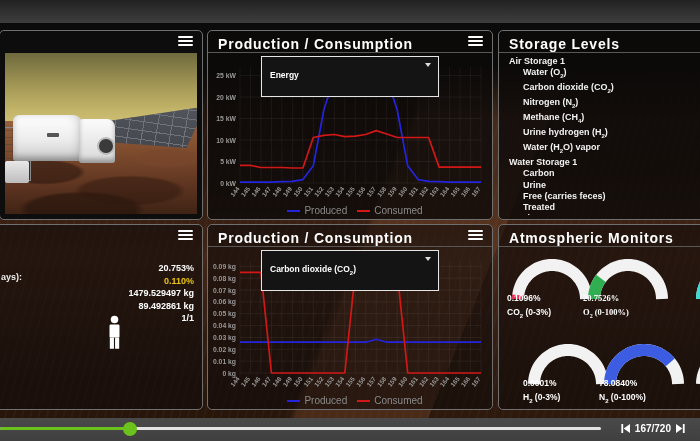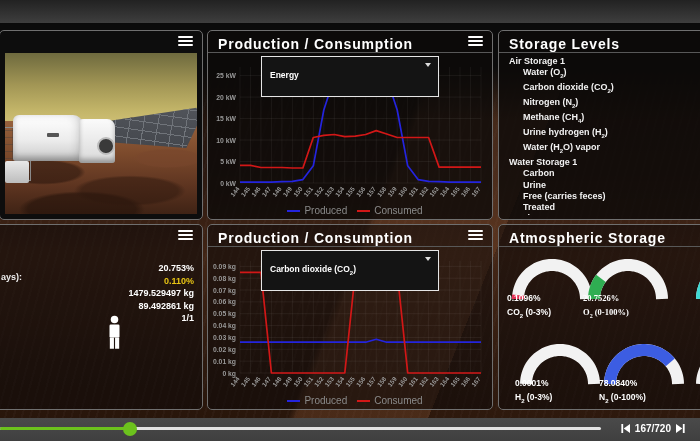--- a/index.html
+++ b/index.html
@@ -347,36 +347,36 @@
         <text transform="translate(260.52173913043475,128) rotate(-52)" text-anchor="end" font-size="6.3" font-weight="bold" fill="#999">166</text>
         <text transform="translate(271,128) rotate(-52)" text-anchor="end" font-size="6.3" font-weight="bold" fill="#999">167</text>
         <polyline points="30.0,91.2 40.5,91.2 51.0,91.2 61.4,91.2 71.9,91.2 82.4,91.2 92.9,91.2 103.3,91.2 113.8,91.2 124.3,91.2 134.8,91.2 145.3,91.2 155.7,91.2 166.2,88.2 176.7,91.2 187.2,91.2 197.7,91.2 208.1,91.2 218.6,91.2 229.1,91.2 239.6,91.2 250.0,91.2 260.5,91.2 271.0,91.2" fill="none" stroke="#2424de" stroke-width="1.7" stroke-linejoin="round"></polyline>
         <polyline points="30.0,21.3 40.5,21.3 51.0,21.3 61.4,122.0 71.9,122.0 82.4,122.0 92.9,122.0 103.3,122.0 113.8,122.0 124.3,122.0 134.8,122.0 145.3,21.3 155.7,21.3 166.2,21.3 176.7,21.3 187.2,21.3 197.7,122.0 208.1,122.0 218.6,122.0 229.1,122.0 239.6,122.0 250.0,122.0 260.5,122.0 271.0,122.0" fill="none" stroke="#d21717" stroke-width="1.7" stroke-linejoin="round"></polyline>
       </svg>
     <div class="legend" id="legend-co2"><span class="dash" style="background: rgb(36, 36, 222);"></span><span>Produced</span><span class="dash" style="background: rgb(210, 23, 23);"></span><span>Consumed</span></div>
   </div>
 
   <div class="panel" style="left:498px;top:224px;width:237px;height:184px;background:rgba(12,10,9,0.55);">
     <div class="phead">
-      <span class="ptitle">Atmospheric Storage</span>
+      <span class="ptitle">Atmospheric Monitors</span>
     </div>
     <div class="gauge-grid" id="gauge-grid">
         <div class="gauge" style="left: 0px; top: 0px;"><svg width="90" height="52">
             <polyline points="11.00,48.00 11.10,45.33 11.42,42.68 11.94,40.06 12.66,37.49 13.59,34.99 14.71,32.56 16.01,30.24 17.49,28.02 19.15,25.92 20.96,23.96 22.92,22.15 25.02,20.49 27.24,19.01 29.56,17.71 31.99,16.59 34.49,15.66 37.06,14.94 39.68,14.42 42.33,14.10 45.00,14.00 47.67,14.10 50.32,14.42 52.94,14.94 55.51,15.66 58.01,16.59 60.44,17.71 62.76,19.01 64.98,20.49 67.08,22.15 69.04,23.96 70.85,25.92 72.51,28.02 73.99,30.24 75.29,32.56 76.41,34.99 77.34,37.49 78.06,40.06 78.58,42.68 78.90,45.33 79.00,48.00" fill="none" stroke="#f2f2f2" stroke-width="12"></polyline>
             <polyline points="11.00,48.00 11.00,47.90 11.00,47.80 11.00,47.70 11.00,47.60 11.00,47.51 11.01,47.41 11.01,47.31 11.01,47.21 11.01,47.11 11.01,47.01 11.02,46.91 11.02,46.81 11.02,46.72 11.03,46.62 11.03,46.52 11.04,46.42 11.04,46.32 11.05,46.22 11.05,46.12 11.06,46.03 11.06,45.93 11.07,45.83 11.08,45.73 11.08,45.63 11.09,45.53 11.10,45.43 11.10,45.34 11.11,45.24 11.12,45.14 11.13,45.04 11.14,44.94 11.15,44.84 11.16,44.74 11.17,44.65 11.18,44.55 11.19,44.45 11.20,44.35 11.21,44.25 11.22,44.15 11.23,44.06" fill="none" stroke="#e33054" stroke-width="12"></polyline>
           </svg><div class="gval">0.1096%</div><div class="glab"><span>CO</span><sub>2</sub><span> (0-3%)</span></div></div>
         <div class="gauge" style="left: 76px; top: 0px; font-family: Liberation Serif, serif;"><svg width="90" height="52">
             <polyline points="11.00,48.00 11.10,45.33 11.42,42.68 11.94,40.06 12.66,37.49 13.59,34.99 14.71,32.56 16.01,30.24 17.49,28.02 19.15,25.92 20.96,23.96 22.92,22.15 25.02,20.49 27.24,19.01 29.56,17.71 31.99,16.59 34.49,15.66 37.06,14.94 39.68,14.42 42.33,14.10 45.00,14.00 47.67,14.10 50.32,14.42 52.94,14.94 55.51,15.66 58.01,16.59 60.44,17.71 62.76,19.01 64.98,20.49 67.08,22.15 69.04,23.96 70.85,25.92 72.51,28.02 73.99,30.24 75.29,32.56 76.41,34.99 77.34,37.49 78.06,40.06 78.58,42.68 78.90,45.33 79.00,48.00" fill="none" stroke="#f2f2f2" stroke-width="12"></polyline>
             <polyline points="11.00,48.00 11.00,47.44 11.02,46.89 11.04,46.33 11.07,45.78 11.11,45.23 11.16,44.67 11.22,44.12 11.29,43.57 11.37,43.02 11.45,42.47 11.55,41.92 11.65,41.38 11.76,40.83 11.89,40.29 12.02,39.75 12.15,39.21 12.30,38.68 12.46,38.15 12.62,37.62 12.80,37.09 12.98,36.56 13.17,36.04 13.37,35.52 13.58,35.01 13.80,34.50 14.02,33.99 14.25,33.48 14.50,32.98 14.74,32.49 15.00,32.00 15.27,31.51 15.54,31.02 15.82,30.55 16.11,30.07 16.41,29.60 16.71,29.14 17.02,28.68 17.34,28.22 17.67,27.77 18.00,27.33" fill="none" stroke="#2fae52" stroke-width="12"></polyline>
           </svg><div class="gval">20.7526%</div><div class="glab"><span>O</span><sub>2</sub><span> (0-100%)</span></div></div>
         <div class="gauge" style="left: 184px; top: 0px;"><svg width="90" height="52">
             <polyline points="11.00,48.00 11.10,45.33 11.42,42.68 11.94,40.06 12.66,37.49 13.59,34.99 14.71,32.56 16.01,30.24 17.49,28.02 19.15,25.92 20.96,23.96 22.92,22.15 25.02,20.49 27.24,19.01 29.56,17.71 31.99,16.59 34.49,15.66 37.06,14.94 39.68,14.42 42.33,14.10 45.00,14.00 47.67,14.10 50.32,14.42 52.94,14.94 55.51,15.66 58.01,16.59 60.44,17.71 62.76,19.01 64.98,20.49 67.08,22.15 69.04,23.96 70.85,25.92 72.51,28.02 73.99,30.24 75.29,32.56 76.41,34.99 77.34,37.49 78.06,40.06 78.58,42.68 78.90,45.33 79.00,48.00" fill="none" stroke="#f2f2f2" stroke-width="12"></polyline>
             <polyline points="11.00,48.00 11.03,46.67 11.10,45.33 11.24,44.00 11.42,42.68 11.65,41.37 11.94,40.06 12.28,38.77 12.66,37.49 13.10,36.23 13.59,34.99 14.12,33.77 14.71,32.56 15.34,31.39 16.01,30.24 16.73,29.11 17.49,28.02 18.30,26.95 19.15,25.92 20.03,24.92 20.96,23.96 21.92,23.03 22.92,22.15 23.95,21.30 25.02,20.49 26.11,19.73 27.24,19.01 28.39,18.34 29.56,17.71 30.77,17.12 31.99,16.59 33.23,16.10 34.49,15.66 35.77,15.28 37.06,14.94 38.37,14.65 39.68,14.42 41.00,14.24 42.33,14.10 43.67,14.03 45.00,14.00" fill="none" stroke="#3fd9d4" stroke-width="12"></polyline>
           </svg><div class="gval"></div><div class="glab"><span></span><span></span></div></div>
-        <div class="gauge" style="left: 8px; top: 85px;"><svg width="90" height="52">
+        <div class="gauge" style="left: 16px; top: 85px;"><svg width="90" height="52">
             <polyline points="11.00,48.00 11.10,45.33 11.42,42.68 11.94,40.06 12.66,37.49 13.59,34.99 14.71,32.56 16.01,30.24 17.49,28.02 19.15,25.92 20.96,23.96 22.92,22.15 25.02,20.49 27.24,19.01 29.56,17.71 31.99,16.59 34.49,15.66 37.06,14.94 39.68,14.42 42.33,14.10 45.00,14.00 47.67,14.10 50.32,14.42 52.94,14.94 55.51,15.66 58.01,16.59 60.44,17.71 62.76,19.01 64.98,20.49 67.08,22.15 69.04,23.96 70.85,25.92 72.51,28.02 73.99,30.24 75.29,32.56 76.41,34.99 77.34,37.49 78.06,40.06 78.58,42.68 78.90,45.33 79.00,48.00" fill="none" stroke="#f2f2f2" stroke-width="12"></polyline>
           </svg><div class="gval">0.0001%</div><div class="glab"><span>H</span><sub>2</sub><span> (0-3%)</span></div></div>
         <div class="gauge" style="left: 92px; top: 85px;"><svg width="90" height="52">
             <polyline points="11.00,48.00 11.10,45.33 11.42,42.68 11.94,40.06 12.66,37.49 13.59,34.99 14.71,32.56 16.01,30.24 17.49,28.02 19.15,25.92 20.96,23.96 22.92,22.15 25.02,20.49 27.24,19.01 29.56,17.71 31.99,16.59 34.49,15.66 37.06,14.94 39.68,14.42 42.33,14.10 45.00,14.00 47.67,14.10 50.32,14.42 52.94,14.94 55.51,15.66 58.01,16.59 60.44,17.71 62.76,19.01 64.98,20.49 67.08,22.15 69.04,23.96 70.85,25.92 72.51,28.02 73.99,30.24 75.29,32.56 76.41,34.99 77.34,37.49 78.06,40.06 78.58,42.68 78.90,45.33 79.00,48.00" fill="none" stroke="#f2f2f2" stroke-width="12"></polyline>
             <polyline points="11.00,48.00 11.06,45.92 11.26,43.84 11.57,41.78 12.02,39.74 12.59,37.73 13.28,35.77 14.09,33.85 15.01,31.98 16.05,30.17 17.20,28.43 18.45,26.76 19.80,25.17 21.25,23.67 22.79,22.26 24.40,20.95 26.10,19.74 27.87,18.63 29.70,17.64 31.59,16.76 33.53,15.99 35.52,15.35 37.54,14.83 39.58,14.43 41.65,14.17 43.73,14.02 45.82,14.01 47.90,14.12 49.97,14.37 52.02,14.73 54.05,15.23 56.04,15.84 57.99,16.58 59.89,17.44 61.74,18.41 63.52,19.49 65.23,20.68 66.87,21.97 68.43,23.36 69.89,24.84 71.27,26.41" fill="none" stroke="#3c5de2" stroke-width="12"></polyline>
           </svg><div class="gval">78.0840%</div><div class="glab"><span>N</span><sub>2</sub><span> (0-100%)</span></div></div>
         <div class="gauge" style="left: 184px; top: 85px;"><svg width="90" height="52">
             <polyline points="11.00,48.00 11.10,45.33 11.42,42.68 11.94,40.06 12.66,37.49 13.59,34.99 14.71,32.56 16.01,30.24 17.49,28.02 19.15,25.92 20.96,23.96 22.92,22.15 25.02,20.49 27.24,19.01 29.56,17.71 31.99,16.59 34.49,15.66 37.06,14.94 39.68,14.42 42.33,14.10 45.00,14.00 47.67,14.10 50.32,14.42 52.94,14.94 55.51,15.66 58.01,16.59 60.44,17.71 62.76,19.01 64.98,20.49 67.08,22.15 69.04,23.96 70.85,25.92 72.51,28.02 73.99,30.24 75.29,32.56 76.41,34.99 77.34,37.49 78.06,40.06 78.58,42.68 78.90,45.33 79.00,48.00" fill="none" stroke="#f2f2f2" stroke-width="12"></polyline>
           </svg><div class="gval"></div><div class="glab"><span></span><span></span></div></div>
       </div>

